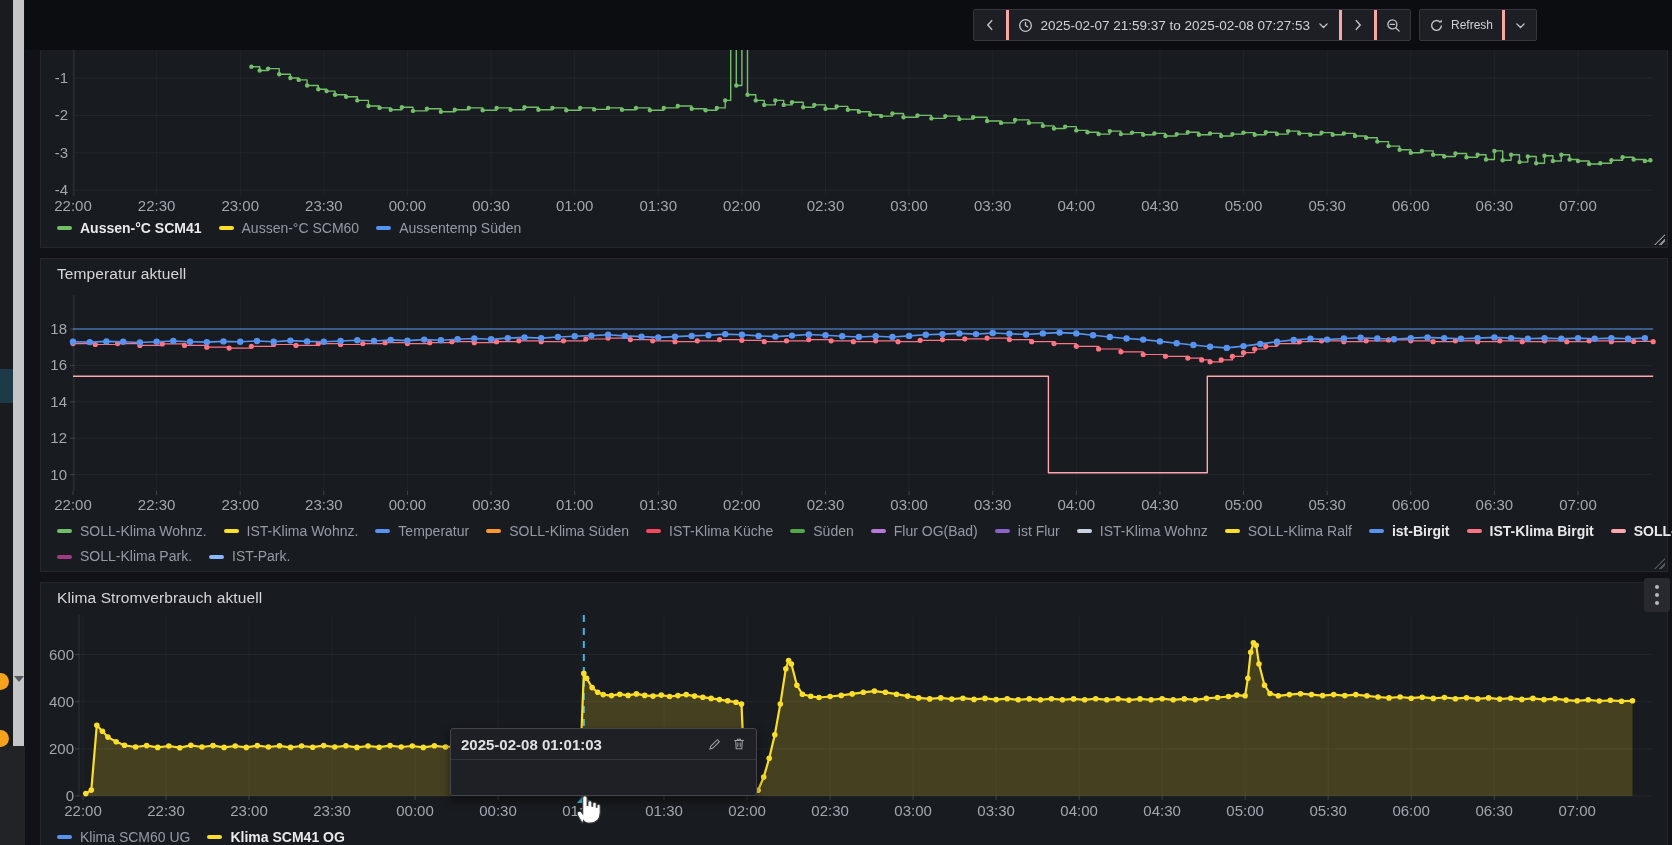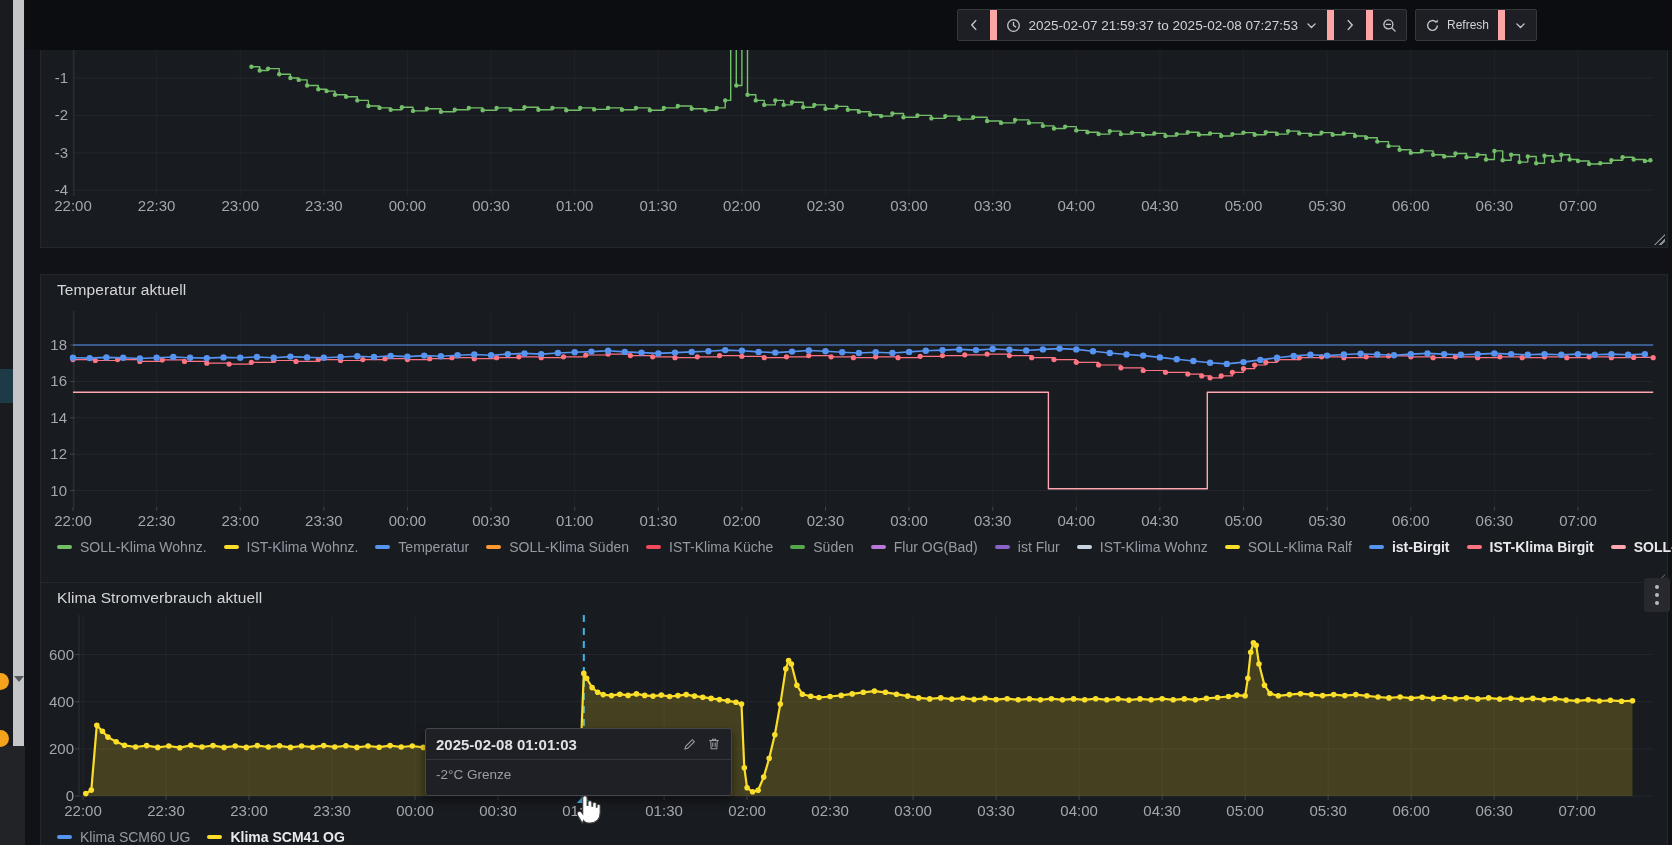--- a/index.html
+++ b/index.html
@@ -10,21 +10,21 @@
   .left-highlight{position:absolute;left:0;top:369px;width:13px;height:34px;background:#1d3b47;}
   .vscrollbar{position:absolute;left:13px;top:0;width:11px;height:746px;background:#c6c6c9;}
   .left-bottom{position:absolute;left:0;top:746px;width:25px;height:99px;background:#222327;}
   .orange-dot{position:absolute;width:17px;height:17px;border-radius:50%;background:#f5a31c;}
   .scroll-chevron{position:absolute;left:14px;top:676px;width:0;height:0;border-left:5px solid transparent;border-right:5px solid transparent;border-top:6px solid #55585e;}
   
   .topbar{position:absolute;left:25px;top:0;width:1647px;height:50px;background:#0c0d10;}
   .tb-controls{position:absolute;right:135px;top:9px;display:flex;gap:8px;align-items:stretch;height:32px;}
   .btn-group{display:flex;border:1px solid #35373c;border-radius:2px;background:#1d1f24;}
   .tbtn{display:flex;align-items:center;gap:7px;padding:0 9px;color:#d0d2d6;font-size:13.5px;font-weight:500;
-        background:transparent;border:none;border-right:7px solid #fca5a5;cursor:pointer;white-space:nowrap;}
+        background:transparent;border:none;border-right:3px solid #fca5a5;cursor:pointer;white-space:nowrap;}
   .tbtn:last-child{border-right:none;}
   .tbtn svg{display:block;}
   .icon{color:#c2c5ca;}
   
   .panel{position:absolute;background:#181b1f;border:1px solid #24262b;box-sizing:border-box;}
   .panel h2{position:absolute;left:16px;top:6px;margin:0;font-size:15.5px;font-weight:500;color:#d5d6d9;letter-spacing:.1px;cursor:pointer;}
   .panel svg.chart{position:absolute;left:0;top:0;}
   svg text.tick{font-size:15px;fill:#a3a7ae;font-family:"Liberation Sans","DejaVu Sans",sans-serif;}
   .legend{position:absolute;left:16px;right:10px;display:block;line-height:23px;font-size:14px;color:#969aa3;}
   .lrow{white-space:nowrap;}
@@ -32,21 +32,21 @@
   .li .sw{display:inline-block;width:15px;height:4px;border-radius:2px;margin-right:8px;}
   .li.em{color:#e8e9eb;font-weight:700;}
   .corner{position:absolute;right:2px;bottom:2px;width:11px;height:11px;
           background:repeating-linear-gradient(-45deg,transparent 0 2.5px,#53565c 2.5px 4.5px);
           clip-path:polygon(100% 0,100% 100%,0 100%);}
   
   .kebab{position:absolute;left:1644px;top:578px;width:26px;height:34px;background:#27292e;border-radius:3px;
          display:flex;flex-direction:column;align-items:center;justify-content:center;gap:4px;cursor:pointer;z-index:5;}
   .kebab i{width:4px;height:4px;border-radius:50%;background:#b6b9bf;}
   
-  .anno{position:absolute;left:425px;top:728px;width:307px;height:68px;background:#1f2025;border:1px solid #44464b;
+  .anno{position:absolute;left:450px;top:728px;width:307px;height:68px;background:#1f2025;border:1px solid #44464b;
         border-radius:3px;z-index:20;box-shadow:0 4px 10px rgba(0,0,0,.5);box-sizing:border-box;}
   .anno-head{display:flex;align-items:center;justify-content:space-between;height:30px;padding:0 10px;border-bottom:1px solid #34363c;}
   .anno-time{font-size:15px;font-weight:700;color:#e0e1e3;}
   .anno-icons{display:flex;gap:10px;color:#9b9ea6;}
   .anno-icons svg{cursor:pointer;}
   .anno-body{padding:7px 10px;font-size:13.5px;color:#9b9ea6;}
   .cursor{position:absolute;left:572px;top:790px;z-index:30;pointer-events:none;}
 </style>
 </head>
 <body>
@@ -279,24 +279,36 @@
         <circle cx="1528.6" cy="109.5" r="2.2" fill="#73bf69"></circle>
         <circle cx="1537.0" cy="111.0" r="2.2" fill="#73bf69"></circle>
         <circle cx="1548.1" cy="114.0" r="2.2" fill="#73bf69"></circle>
         <circle cx="1559.3" cy="113.3" r="2.2" fill="#73bf69"></circle>
         <circle cx="1570.4" cy="110.3" r="2.2" fill="#73bf69"></circle>
         <circle cx="1581.6" cy="107.3" r="2.2" fill="#73bf69"></circle>
         <circle cx="1592.7" cy="109.5" r="2.2" fill="#73bf69"></circle>
         <circle cx="1603.9" cy="111.0" r="2.2" fill="#73bf69"></circle>
         <circle cx="1609.4" cy="110.3" r="2.2" fill="#73bf69"></circle>
       </svg>
+    <div class="legend" id="lg1" style="top:164px;">
+        <div class="lrow"><span class="li em">
+            <i class="sw" style="background: rgb(115, 191, 105);"></i>
+            <span>Aussen-°C SCM41</span>
+          </span><span class="li">
+            <i class="sw" style="background: rgb(250, 222, 42);"></i>
+            <span>Aussen-°C SCM60</span>
+          </span><span class="li">
+            <i class="sw" style="background: rgb(87, 148, 242);"></i>
+            <span>Aussentemp Süden</span>
+          </span></div>
+      </div>
     <div class="corner" style="background:repeating-linear-gradient(-45deg,transparent 0 2.5px,#8e9095 2.5px 4.5px);clip-path:polygon(100% 0,100% 100%,0 100%);"></div>
   </section>
 
-  <section class="panel" id="panel2" style="left:40px;top:258px;width:1628px;height:314px;margin-top:16px;">
+  <section class="panel" id="panel2" style="left:40px;top:258px;width:1628px;height:314px;">
     <h2>Temperatur aktuell</h2>
     <svg class="chart" id="c2" width="1628" height="314" viewBox="0 0 1628 314">
         <line x1="32" y1="36" x2="32" y2="232" stroke="rgba(204,204,220,0.05)"></line>
         <line x1="32" y1="232" x2="32" y2="236" stroke="rgba(204,204,220,0.22)"></line>
         <text x="32" y="251" text-anchor="middle" class="tick">22:00</text>
         <line x1="115.61" y1="36" x2="115.61" y2="232" stroke="rgba(204,204,220,0.05)"></line>
         <line x1="115.61" y1="232" x2="115.61" y2="236" stroke="rgba(204,204,220,0.22)"></line>
         <text x="115.61" y="251" text-anchor="middle" class="tick">22:30</text>
         <line x1="199.22" y1="36" x2="199.22" y2="232" stroke="rgba(204,204,220,0.05)"></line>
         <line x1="199.22" y1="232" x2="199.22" y2="236" stroke="rgba(204,204,220,0.22)"></line>
@@ -575,20 +587,27 @@
           </span><span class="li em">
             <i class="sw" style="background: rgb(87, 148, 242);"></i>
             <span>ist-Birgit</span>
           </span><span class="li em">
             <i class="sw" style="background: rgb(255, 115, 131);"></i>
             <span>IST-Klima Birgit</span>
           </span><span class="li em">
             <i class="sw" style="background: rgb(255, 166, 176);"></i>
             <span>SOLL-Klima Birgit</span>
           </span></div>
+        <div class="lrow"><span class="li">
+            <i class="sw" style="background: rgb(162, 58, 132);"></i>
+            <span>SOLL-Klima Park.</span>
+          </span><span class="li">
+            <i class="sw" style="background: rgb(138, 184, 255);"></i>
+            <span>IST-Park.</span>
+          </span></div>
       </div>
     <div class="corner"></div>
   </section>
 
   <section class="panel" id="panel3" style="left:40px;top:582px;width:1628px;height:263px;border-bottom:none;">
     <h2>Klima Stromverbrauch aktuell</h2>
     <svg class="chart" id="c3" width="1628" height="263" viewBox="0 0 1628 263">
         <line x1="42" y1="32" x2="42" y2="213" stroke="rgba(204,204,220,0.05)"></line>
         <line x1="42" y1="213" x2="42" y2="217" stroke="rgba(204,204,220,0.22)"></line>
         <text x="42" y="233" text-anchor="middle" class="tick">22:00</text>
@@ -853,20 +872,19 @@
       <span class="anno-time">2025-02-08 01:01:03</span>
       <span class="anno-icons">
         <svg width="14" height="14" viewBox="0 0 16 16">
             <path d="M2.2 13.8l.9-3.2 7.6-7.6 2.3 2.3-7.6 7.6-3.2.9z" fill="none" stroke="currentColor" stroke-width="1.2"></path>
           </svg>
         <svg width="14" height="14" viewBox="0 0 16 16">
             <path d="M2.5 4h11M6.2 4V2.6h3.6V4M4.2 4l.6 9.4h6.4l.6-9.4M6.6 6.3v4.8M9.4 6.3v4.8" fill="none" stroke="currentColor" stroke-width="1.2"></path>
           </svg>
       </span>
     </div>
-    <div class="anno-body">-2°C Grenze</div>
   </div>
 
   <svg class="cursor" width="30" height="36" viewBox="0 0 30 36">
     <path d="M10.5 33.5 5.6 25.4c-.9-1.5-.4-3.1.8-3.8 1.1-.6 2.5-.3 3.3.9l1 1.4V8c0-1.2 1-2.2 2.2-2.2S15.1 6.8 15.1 8v7.5h.8v-2.8c0-1.1.9-2 2-2s2 .9 2 2v3.5h.8v-2.1c0-1 .8-1.8 1.8-1.8s1.8.8 1.8 1.8v3.1h.7v-1.3c0-.9.7-1.6 1.6-1.6s1.6.7 1.6 1.6v6.5c0 3.2-1 5.9-2.7 7.8-1.8 1.9-4.4 2.9-7.5 2.9-3.6 0-5.7-1.2-6.5-2.6z" fill="#ffffff" stroke="#3a3a3a" stroke-width="1.1"></path>
   </svg>
 
 </div>
 
 </body></html>

